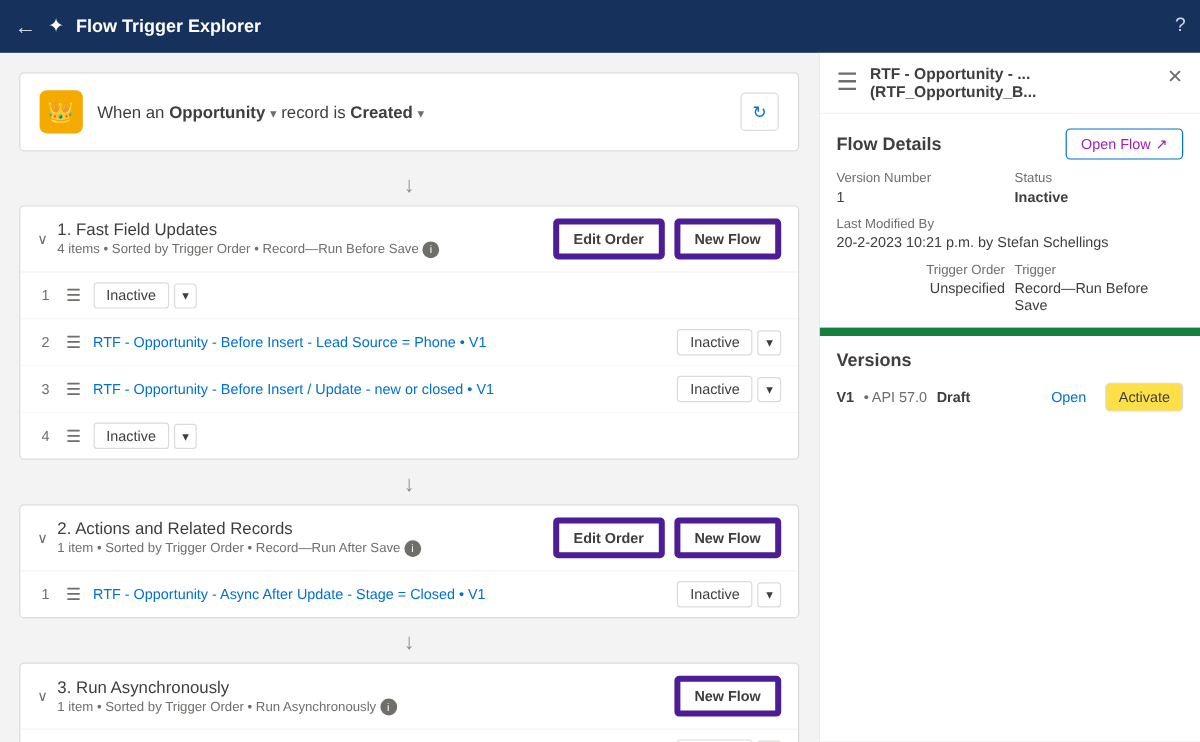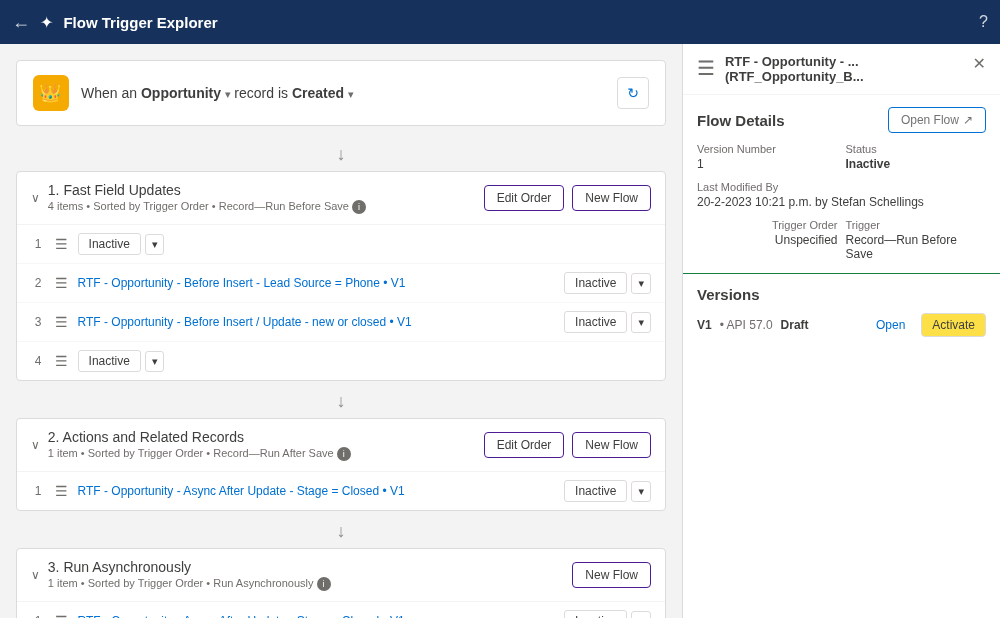--- a/index.html
+++ b/index.html
@@ -150,27 +150,28 @@
       margin-top: 2px;
     }
     .section-title-group {
       flex: 1;
     }
     .section-actions {
       display: flex;
       gap: 8px;
     }
     .btn-outline {
-      border: 1px solid #4c1d95;
+      border: 5px solid #4c1d95;
       background: #fff;
       border-radius: 4px;
       padding: 5px 12px;
       font-size: 12px;
       cursor: pointer;
       color: #3e3e3c;
+      font-weight: bold;
     }
 
     
     .flow-row {
       display: flex;
       align-items: center;
       padding: 8px 14px;
       border-bottom: 1px solid #f7f7f7;
       gap: 10px;
     }
@@ -252,35 +253,35 @@
       margin-top: 2px;
     }
     .right-panel-close {
       font-size: 16px;
       cursor: pointer;
       color: #706e6b;
     }
 
     .right-panel-section {
       padding: 12px 14px;
-      border-bottom: 1px solid #15803d;
+      border-bottom: 7px solid #15803d;
     }
     .right-panel-section-title {
       font-size: 15px;
       font-weight: 700;
       color: #3e3e3c;
       margin-bottom: 10px;
       display: flex;
       align-items: center;
       justify-content: space-between;
     }
     .open-flow-btn {
       background: #fff;
       border: 1px solid #0070d2;
-      color: #737373;
+      color: #a21caf;
       border-radius: 4px;
       padding: 5px 12px;
       font-size: 12px;
       cursor: pointer;
       display: flex;
       align-items: center;
       gap: 4px;
     }
 
     .detail-grid {

